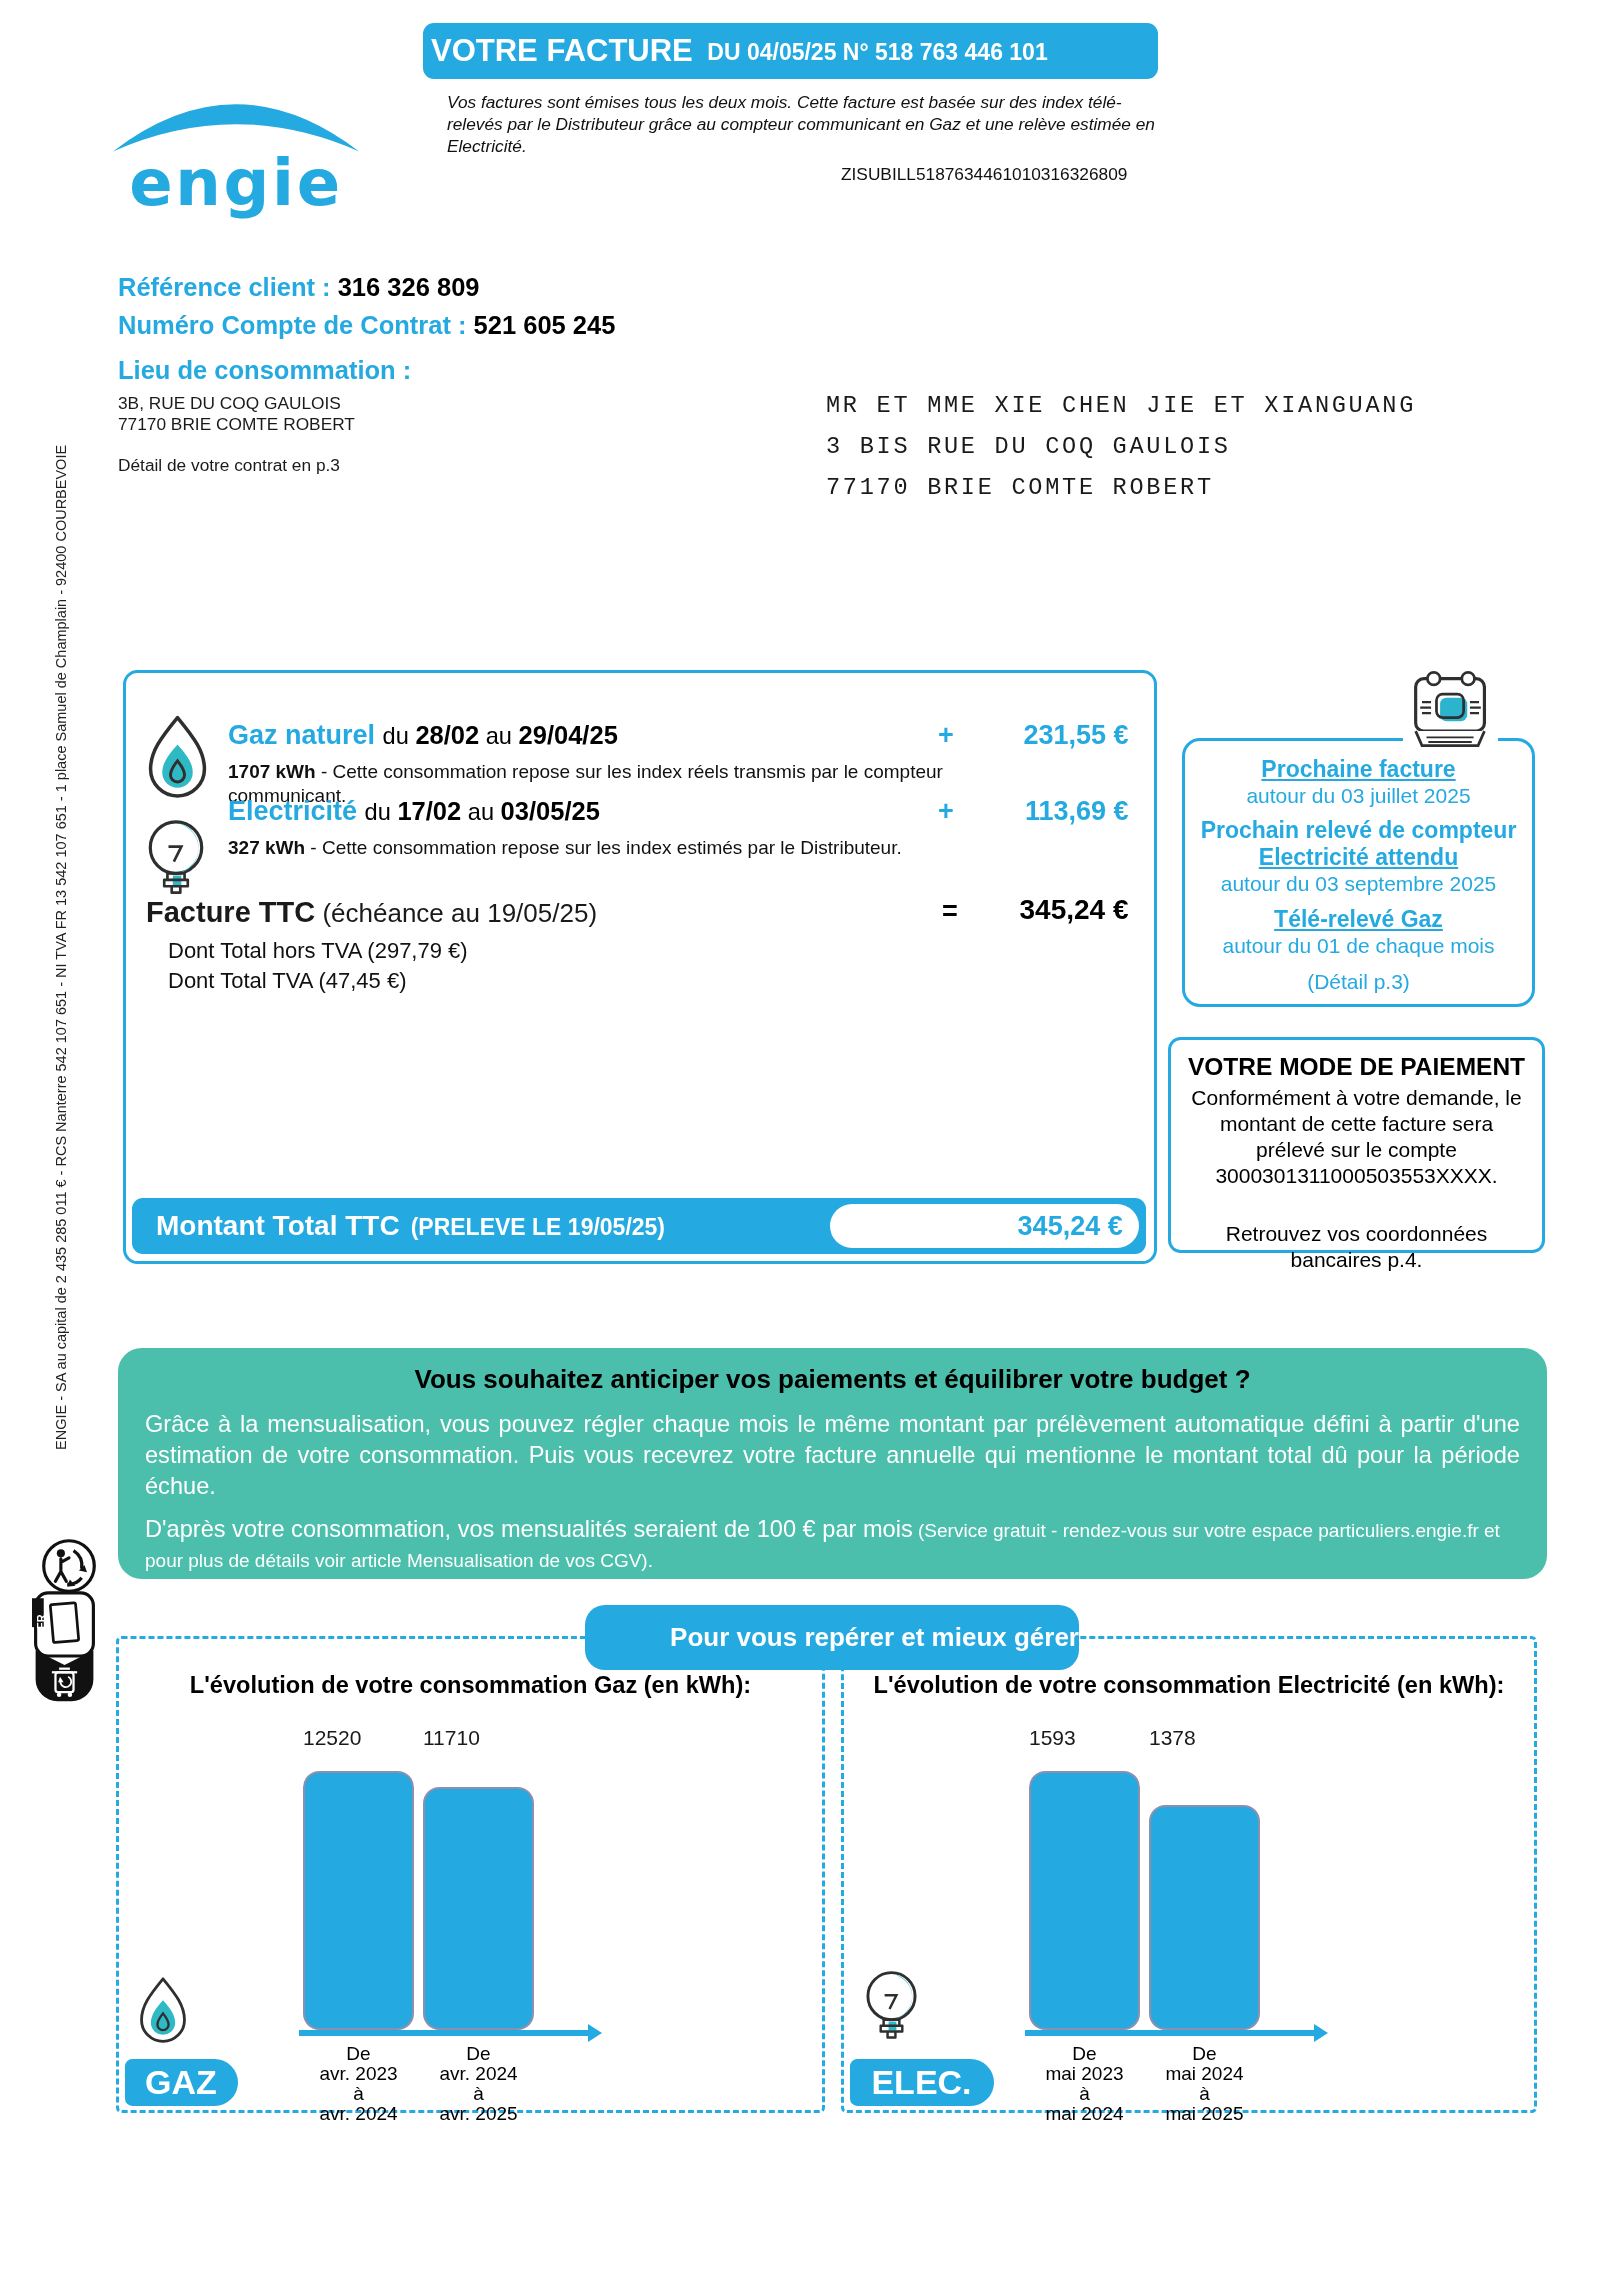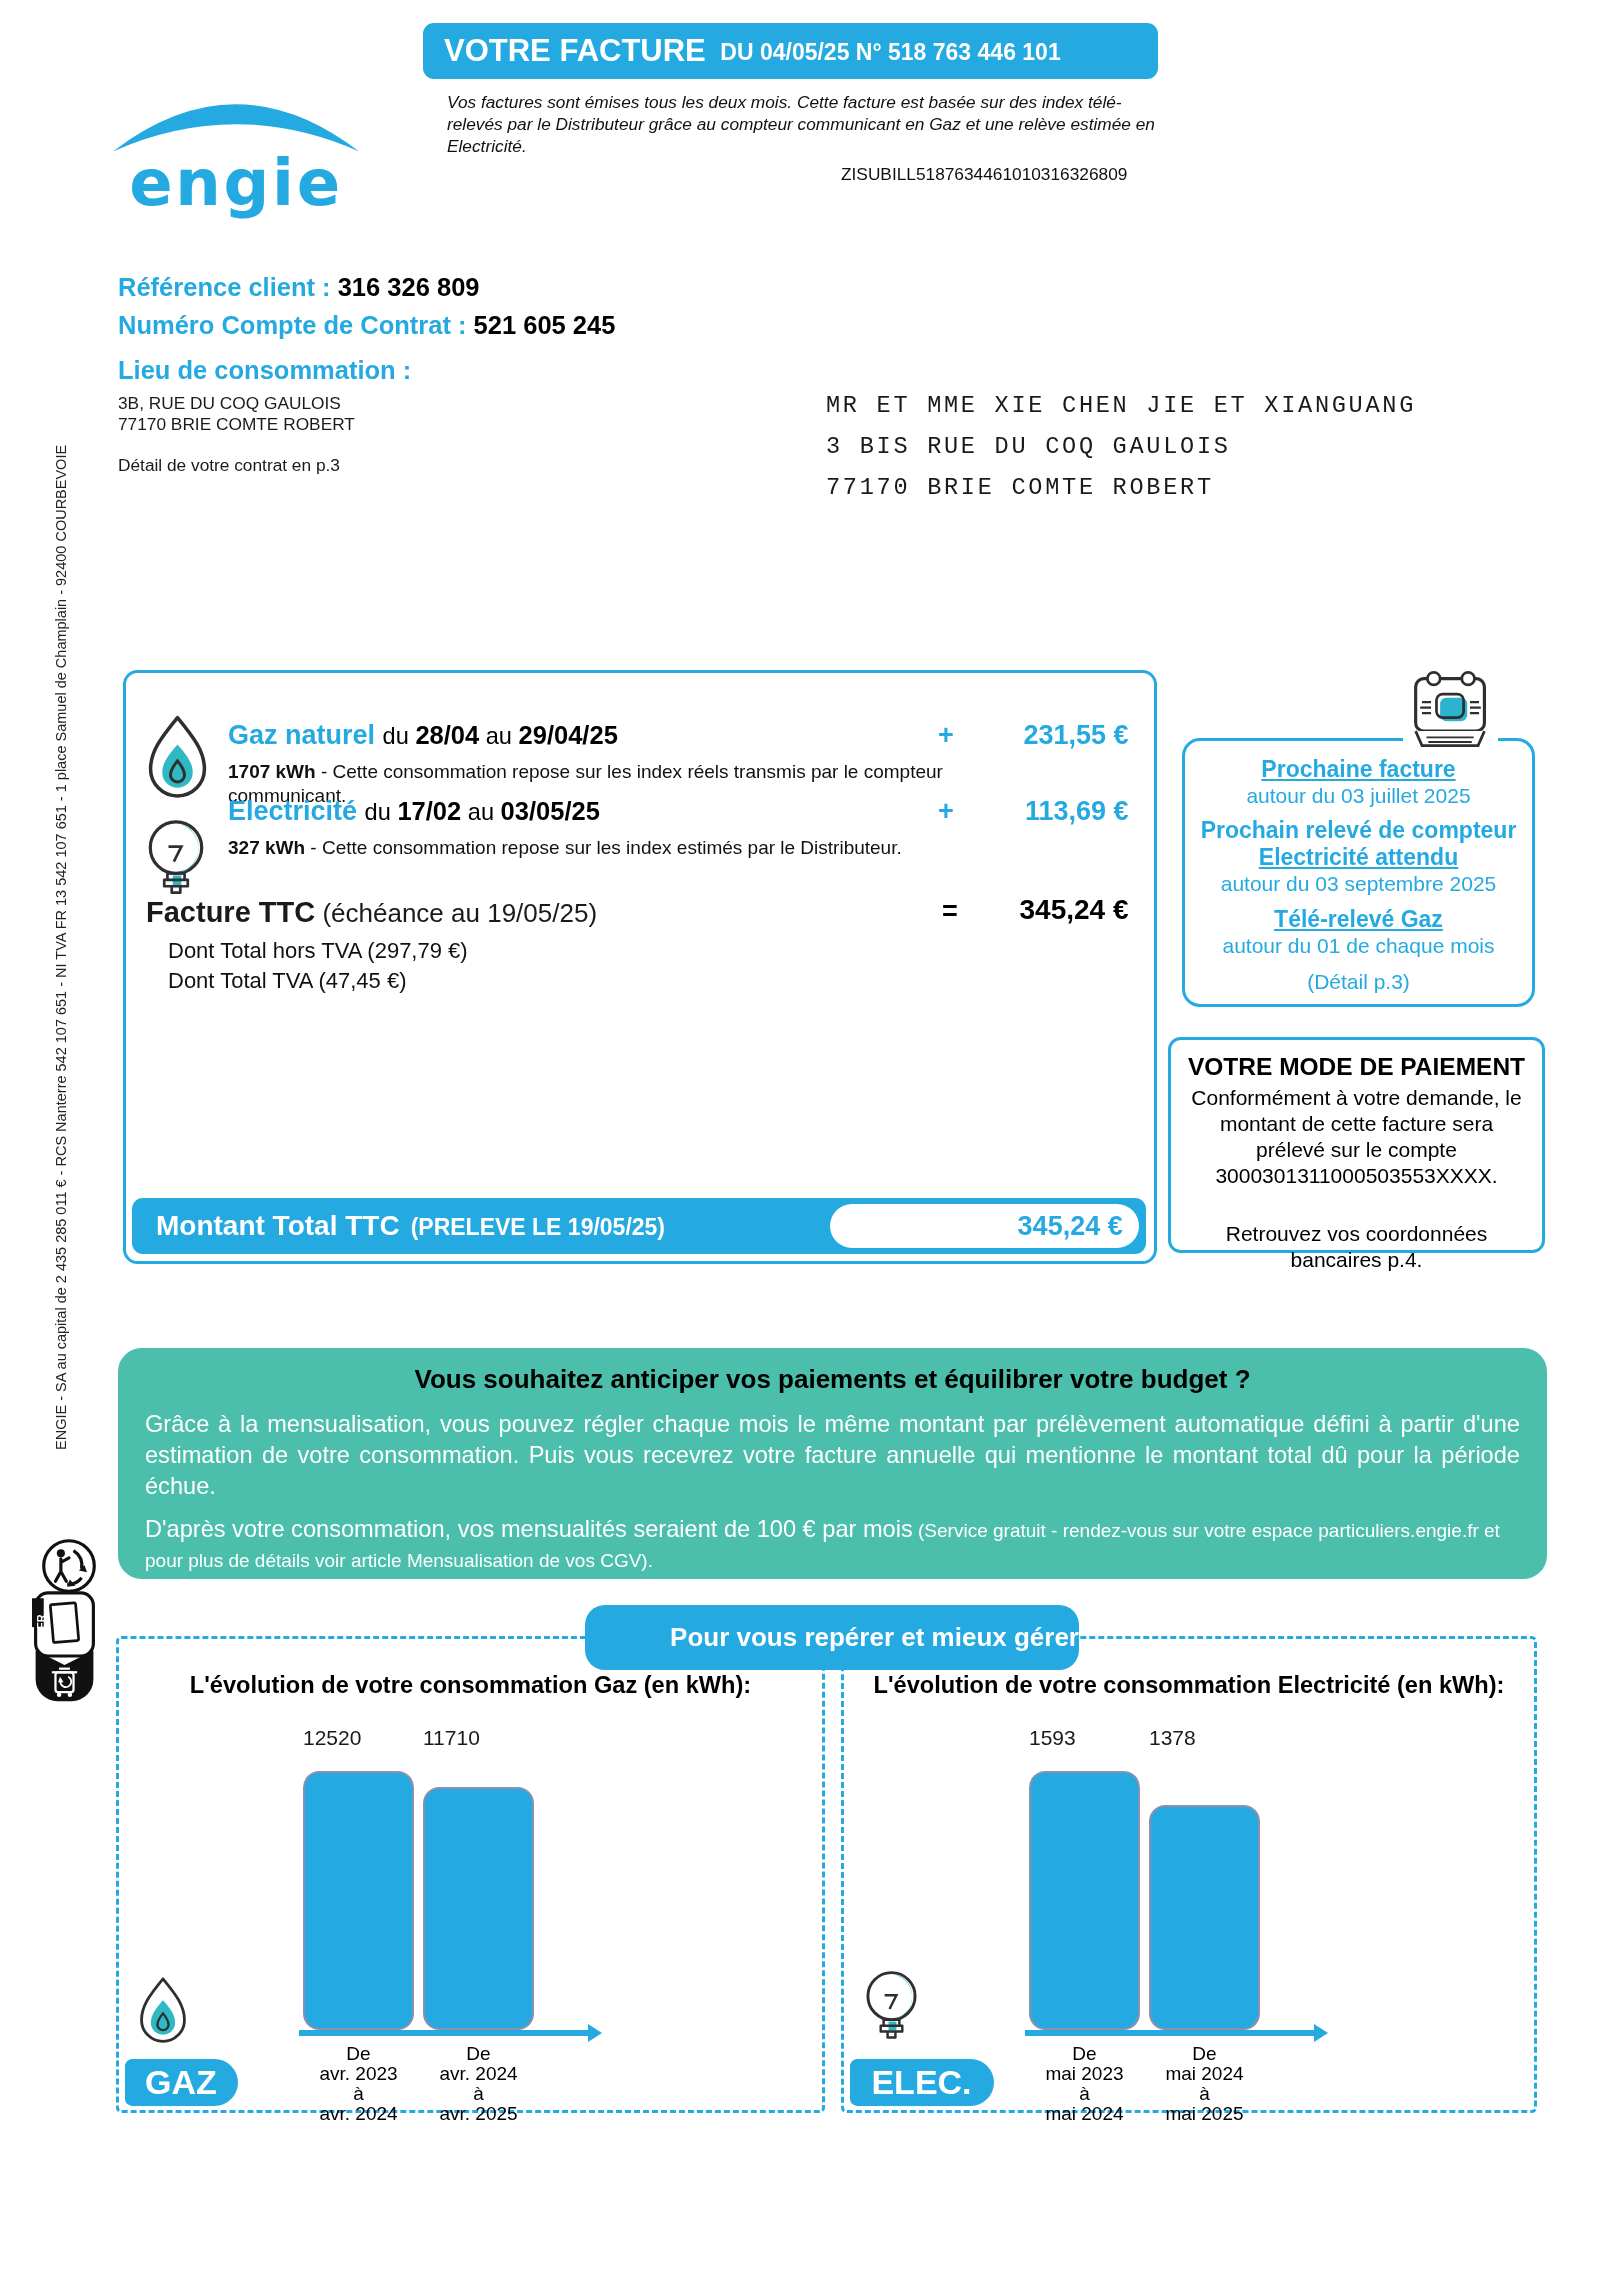--- a/index.html
+++ b/index.html
@@ -12,21 +12,21 @@
   *{box-sizing:border-box;margin:0;padding:0}
   body{margin:0;background:#fff;font-family:"Liberation Sans",sans-serif;color:var(--ink)}
   .page{position:relative;width:1623px;height:2294px;background:#fff;overflow:hidden}
   .abs{position:absolute}
 
   
   .logo{position:absolute;left:102px;top:84px;width:268px;text-align:center}
   .logo-text{font-size:64px;font-weight:bold;color:var(--blue);letter-spacing:2.7px;margin-top:-14.5px;font-family:"DejaVu Sans",sans-serif}
 
   
-  .banner{position:absolute;left:423px;top:23px;width:735px;height:56px;background:var(--blue);border-radius:11px;color:#fff;display:flex;align-items:center;padding-left:21px;white-space:nowrap}
+  .banner{position:absolute;left:423px;top:23px;width:735px;height:56px;background:var(--blue);border-radius:11px;color:#fff;display:flex;align-items:center;padding-left:8px;white-space:nowrap}
   .banner-title{font-size:31px;font-weight:bold}
   .banner-meta{font-size:23px;font-weight:bold;margin-left:14.5px;padding-top:3.6px}
 
   .intro{position:absolute;left:447px;top:91px;width:712px;font-size:17.3px;line-height:22px;font-style:italic;color:#111}
   .docref{position:absolute;left:841px;top:164px;font-size:17.3px;color:#111}
 
   
   .client{position:absolute;left:118px;top:273px;width:691px}
   .cline{font-size:25.5px;margin-bottom:9px;white-space:nowrap}
   .blab{color:var(--blue);font-weight:bold}
@@ -148,21 +148,21 @@
   <div class="mainbox">
     <svg class="gicon" style="left:14.5px;top:41px" width="73" height="89" viewBox="0 0 60 76">
       <path d="M30 3 C 16 20 7 32 7 47 a23 23 0 0 0 46 0 C 53 32 44 20 30 3 Z" fill="#fff" stroke="#2f2f2f" stroke-width="3" stroke-linejoin="round"></path>
       <path d="M30 26 C 22 35 17 42 17 50 a13 13 0 0 0 26 0 C 43 42 38 35 30 26 Z" fill="#2FB9C5"></path>
       <path d="M30 40 C 26 45 24 48 24 52 a6 6 0 0 0 12 0 C 36 48 34 45 30 40 Z" fill="none" stroke="#2f2f2f" stroke-width="2.5"></path>
     </svg>
     <div class="row-title" style="left:102px;top:47px">
       <span class="etitle">Gaz naturel</span>
       <span class="edates">
         <span>du</span>
-        <b>28/04</b>
+        <b>28/02</b>
         <span>au</span>
         <b>29/04/25</b>
       </span>
     </div>
     <div class="edesc" style="top:87px"><b>1707 kWh</b><span> - Cette consommation repose sur les index réels transmis par le compteur communicant.</span></div>
     <div class="plus" style="top:47px">+</div>
     <div class="amt" style="top:47px">231,55 €</div>
 
     <svg class="gicon" style="left:20px;top:144px" width="60" height="87" viewBox="0 0 56 80">
       <circle cx="28" cy="28" r="24" fill="#fff" stroke="#2f2f2f" stroke-width="3"></circle>

